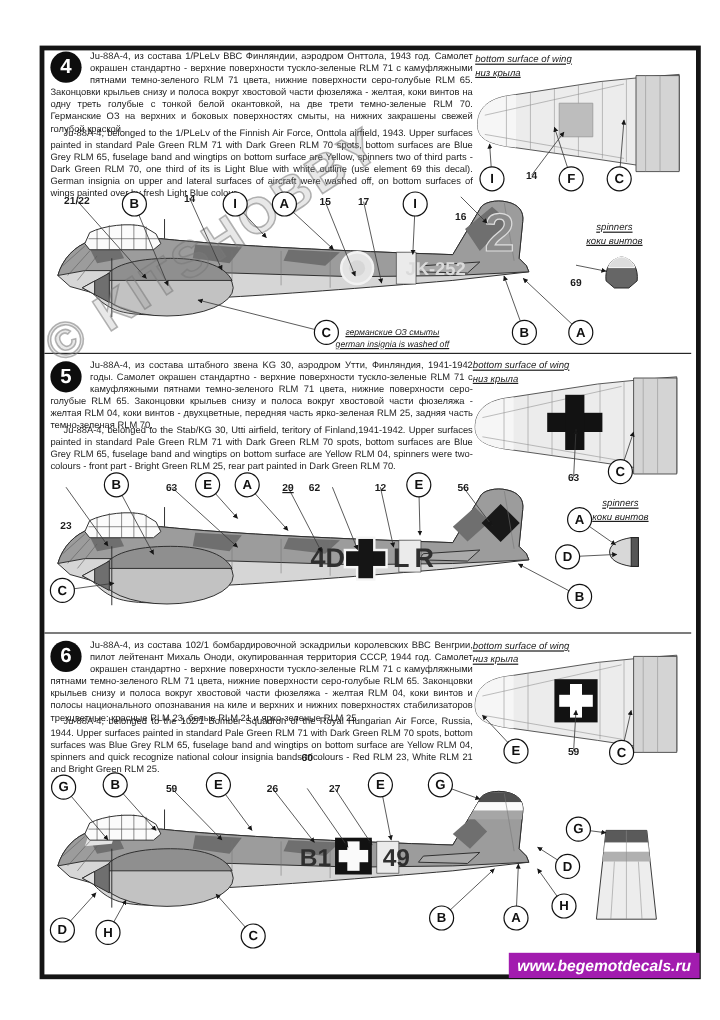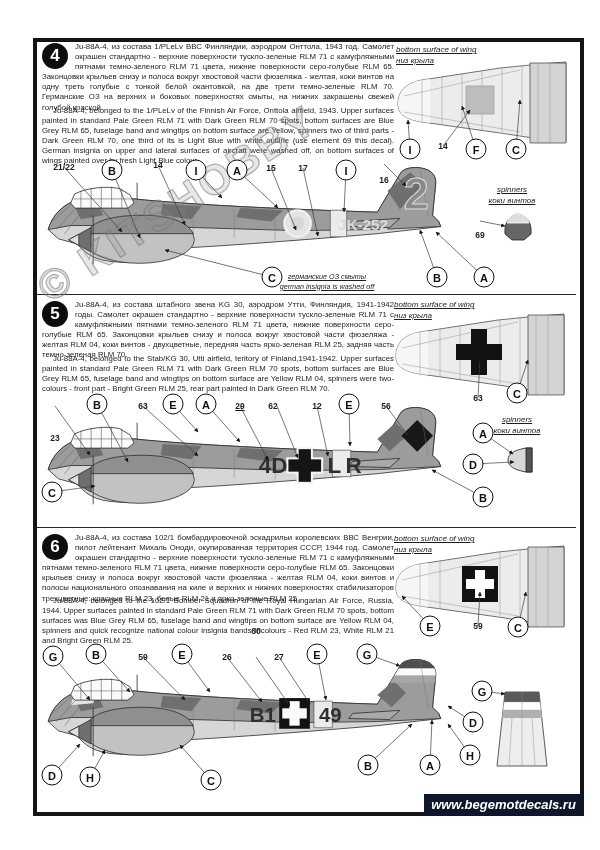--- a/index.html
+++ b/index.html
@@ -18,21 +18,21 @@
   .ctr{text-align:center;}
   .note{font-size:7.2px;font-style:italic;line-height:9.5px;text-align:center;z-index:6;}
   .note span{display:block;text-decoration:underline;}
   .callout{position:absolute;width:19px;height:19px;border:1.9px solid #101010;border-radius:50%;
            background:#fff;color:#101010;font-weight:700;font-size:11px;display:flex;
            align-items:center;justify-content:center;transform:translate(-50%,-50%);z-index:6;}
   .numlabel{position:absolute;transform:translate(-50%,-50%);font-size:8.5px;font-weight:700;z-index:6;}
   .wm{left:42px;top:268px;font-size:42px;font-weight:700;letter-spacing:3px;white-space:nowrap;
       color:rgba(140,140,140,0.20);-webkit-text-stroke:1.3px rgba(120,120,120,0.55);
       transform:rotate(-33deg);transform-origin:0 50%;z-index:4;}
-  .webbar{left:424px;top:794px;width:159px;height:21px;background:#0f172a;color:#fff;
+  .webbar{left:424px;top:794px;width:159px;height:21px;background:#a21caf;color:#fff;
           display:flex;align-items:center;justify-content:center;font-style:italic;
           font-weight:700;font-size:13px;z-index:8;}
   svg.draw{position:absolute;z-index:2;}
   #leader-lines{position:absolute;left:0;top:0;z-index:5;pointer-events:none;}
   #leader-lines line{stroke:#3c3c3c;stroke-width:0.7;}
 </style>
 </head>
 <body>
 
 <div class="page">
@@ -332,21 +332,21 @@
     <div class="numlabel" style="left: 443px; top: 146px;">14</div>
     <div class="callout" style="left: 476px; top: 149px;">F</div>
     <div class="callout" style="left: 516px; top: 149px;">C</div>
     <div class="numlabel" style="left: 480px; top: 235px;">69</div>
     <div class="numlabel" style="left: 55px; top: 395px; margin-top: 43px;">23</div>
     <div class="callout" style="left: 97px; top: 404px;">B</div>
     <div class="numlabel" style="left: 143px; top: 406px;">63</div>
     <div class="callout" style="left: 173px; top: 404px;">E</div>
     <div class="callout" style="left: 206px; top: 404px;">A</div>
     <div class="numlabel" style="left: 240px; top: 406px; text-decoration: underline;">29</div>
-    <div class="numlabel" style="left: 273px; top: 406px;">62</div>
+    <div class="numlabel" style="left: 262px; top: 406px;">62</div>
     <div class="numlabel" style="left: 317px; top: 406px;">12</div>
     <div class="callout" style="left: 349px; top: 404px;">E</div>
     <div class="numlabel" style="left: 386px; top: 406px;">56</div>
     <div class="callout" style="left: 52px; top: 492px;">C</div>
     <div class="numlabel" style="left: 478px; top: 398px;">63</div>
     <div class="callout" style="left: 517px; top: 393px;">C</div>
     <div class="callout" style="left: 483px; top: 433px;">A</div>
     <div class="callout" style="left: 473px; top: 464px;">D</div>
     <div class="callout" style="left: 483px; top: 497px;">B</div>
     <div class="callout" style="left: 53px; top: 656px;">G</div>

